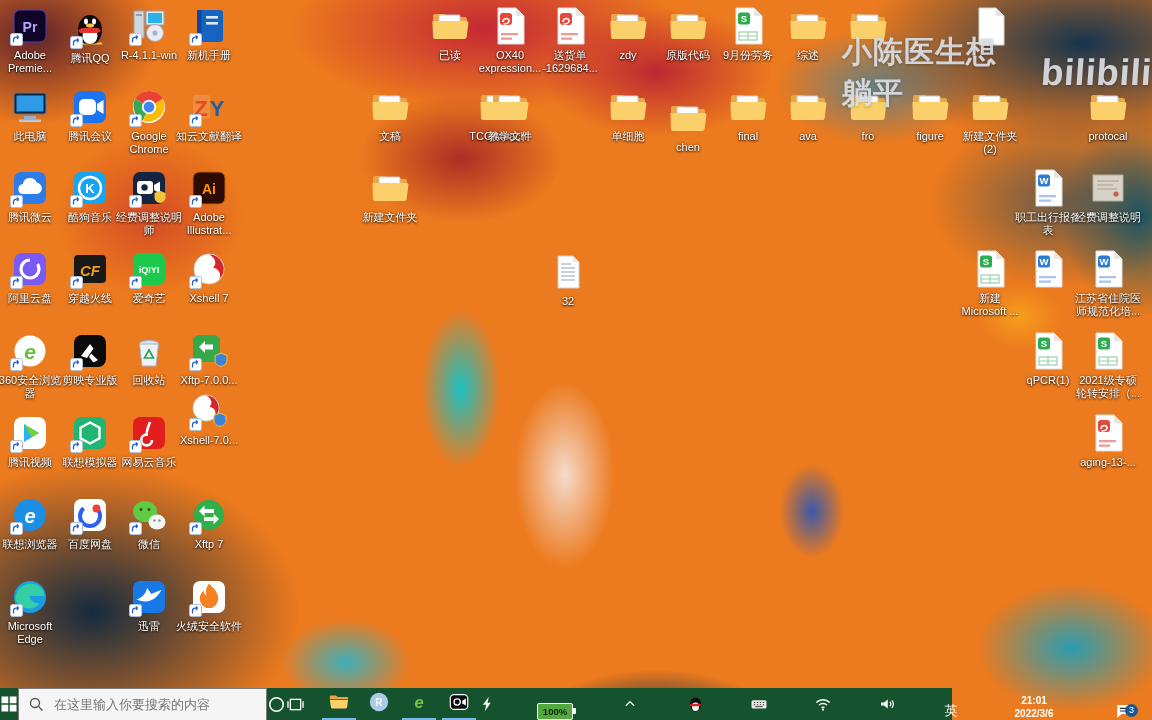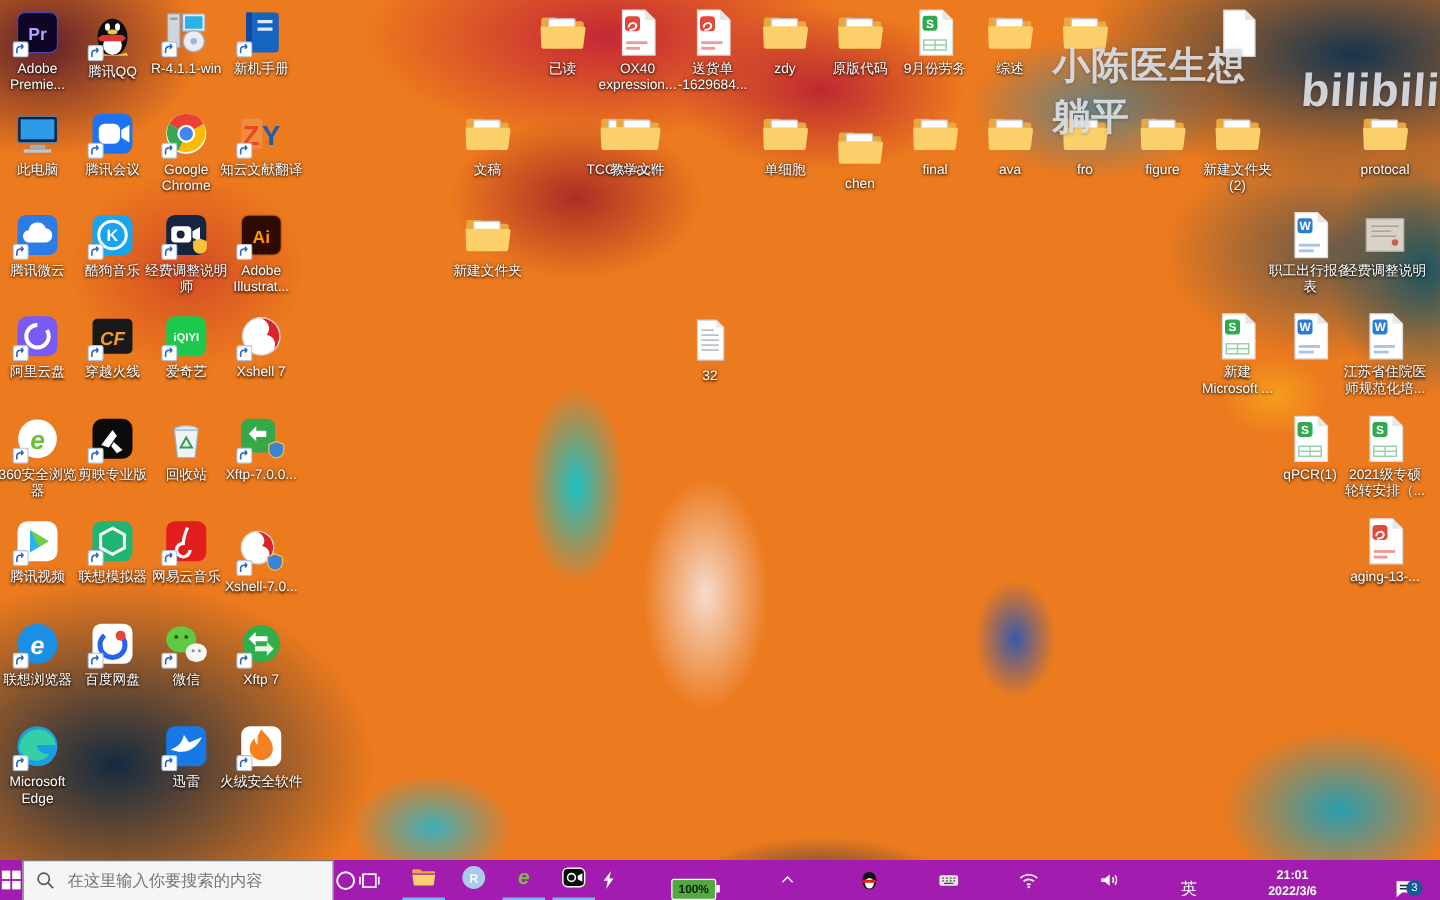--- a/index.html
+++ b/index.html
@@ -31,21 +31,21 @@
   .glyph svg{width:40px;height:40px;display:block;}
   .lnk{position:absolute;left:0px;bottom:0px;width:13px;height:13px;}
   .lnk svg{width:13px;height:13px;display:block;}
   .dlabel{margin-top:3px;font-size:11px;line-height:13px;color:#fff;white-space:pre-line;
     word-break:break-word;text-shadow:0 1px 2px rgba(0,0,0,.9),0 0 3px rgba(0,0,0,.55);}
   .watermark{position:absolute;left:842px;top:32px;z-index:5;display:flex;align-items:center;gap:32px;
     color:rgba(219,224,230,.92);text-shadow:0 1px 3px rgba(0,0,0,.25);pointer-events:none;}
   .wm-text{font-size:30px;font-weight:bold;letter-spacing:1px;}
   .wm-logo{font-size:37px;font-weight:800;letter-spacing:.5px;transform:skewX(-4deg);}
   
-  .taskbar{position:absolute;left:0;bottom:0;width:1152px;height:32px;background:#a21caf;
+  .taskbar{position:absolute;left:0;bottom:0;width:952px;height:32px;background:#14532d;
     display:flex;align-items:stretch;z-index:10;color:#fff;}
   .tb-btn{display:flex;align-items:center;justify-content:center;position:relative;}
   .tb-start{width:40px;}
   .tb-search{width:262px;background:#f5f5f5;border:1px solid #7a7a7a;border-bottom:none;display:flex;align-items:center;gap:8px;padding:0 10px;box-sizing:border-box;}
   .tb-search input{border:none;outline:none;background:transparent;font-size:13px;color:#333;width:200px;
     font-family:"Liberation Sans","DejaVu Sans",sans-serif;}
   .tb-small{width:36px;}
   .tb-apps{display:flex;margin-left:14px;}
   .tb-app{width:40px;display:flex;align-items:center;justify-content:center;position:relative;}
   .tb-app .runline{position:absolute;left:3px;right:3px;bottom:0;height:2px;background:#76b9ed;}
@@ -426,21 +426,21 @@
           </svg>
           <span class="lnk">
             <svg viewBox="0 0 13 13">
               <rect x="0.5" y="0.5" width="12" height="12" rx="2" fill="#fff" stroke="#b0c2da"></rect>
               <path d="M3.5 9.5V7c0-1.7 1.1-2.8 3-2.8h2.2M8.7 4.2L6.9 2.4M8.7 4.2L6.9 6" stroke="#2a64c8" stroke-width="1.3" fill="none"></path>
             </svg>
           </span>
         </div>
         <div class="dlabel">网易云音乐</div>
       </div>
-      <div class="dicon" style="left: 173px; top: 421px;">
+      <div class="dicon" style="left: 173px; top: 391px;">
         <div class="glyph">
           <svg viewBox="0 0 40 40">
             <circle cx="17" cy="17" r="13" fill="#fff" stroke="#d5d5d5"></circle>
             <path d="M17 4.5a12.5 12.5 0 019 21.2c1.8-5.4-.9-9-5.4-9.9 3.6-3.6 1.8-9-3.6-11.3z" fill="#d8232a"></path>
             <path d="M25 24.5l6-2.4 6 2.4v4.7c0 3.4-2.8 6-6 6s-6-2.6-6-6z" fill="#3b82d8" stroke="#f5c33b"></path>
           </svg>
           <span class="lnk">
             <svg viewBox="0 0 13 13">
               <rect x="0.5" y="0.5" width="12" height="12" rx="2" fill="#fff" stroke="#b0c2da"></rect>
               <path d="M3.5 9.5V7c0-1.7 1.1-2.8 3-2.8h2.2M8.7 4.2L6.9 2.4M8.7 4.2L6.9 6" stroke="#2a64c8" stroke-width="1.3" fill="none"></path>

